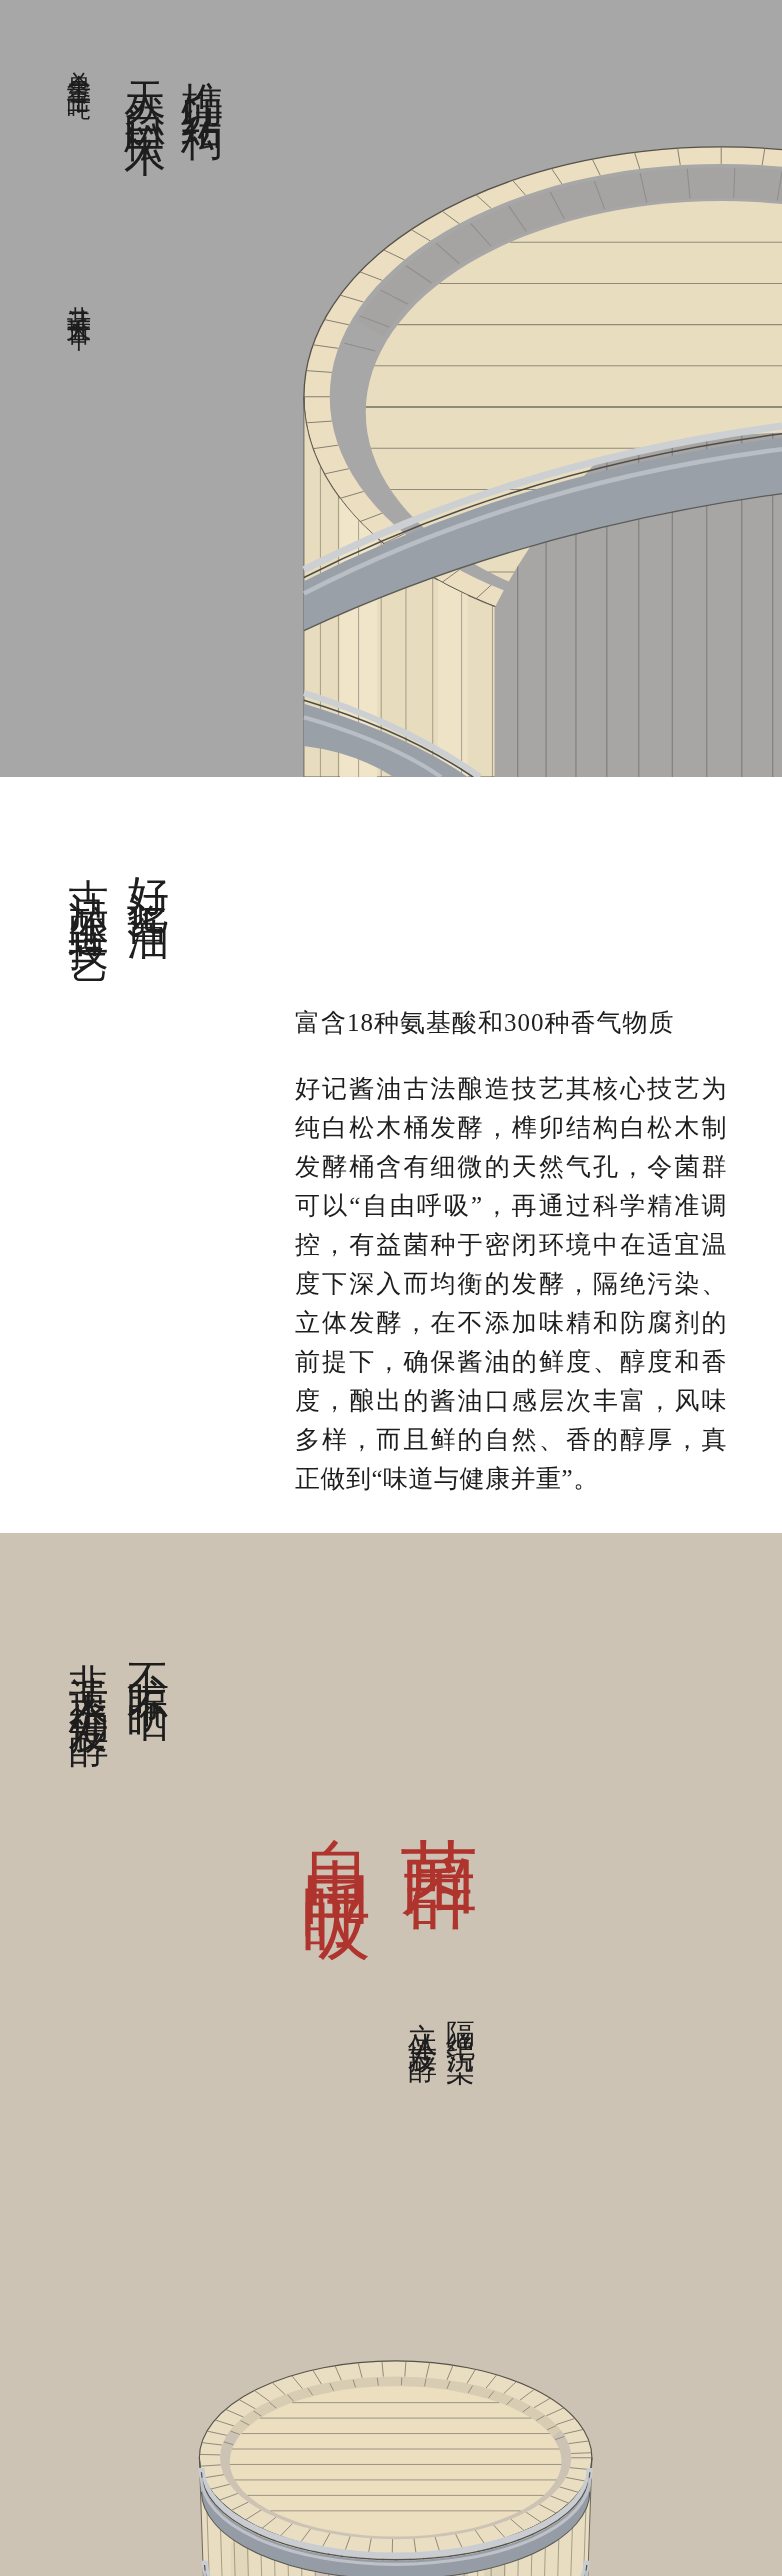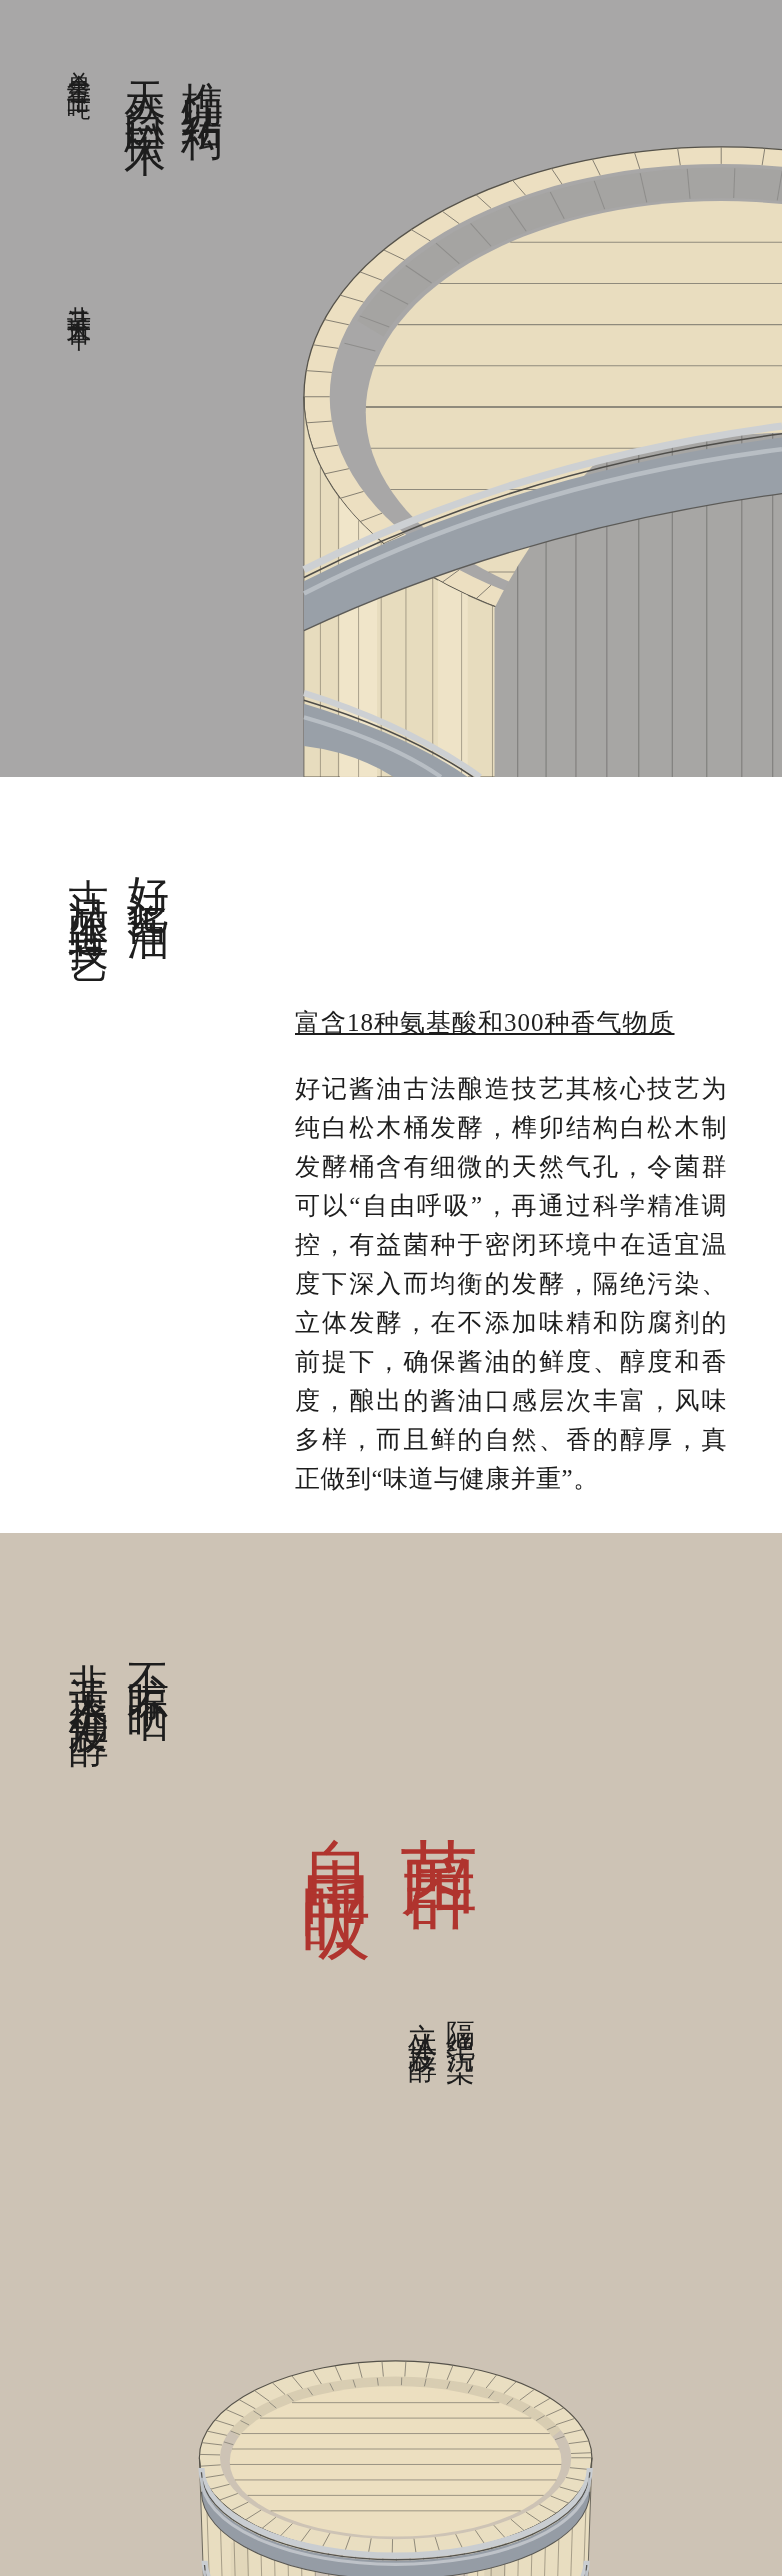--- a/index.html
+++ b/index.html
@@ -10,21 +10,21 @@
   #sec-brew{top:777px;height:756px;background:#ffffff;}
   #sec-ferment{top:1533px;height:1576px;background:#cdc3b5;}
   .vtext{position:absolute;writing-mode:vertical-rl;text-orientation:upright;
          white-space:nowrap;line-height:1;}
   .t-big{font-size:42px;letter-spacing:13.4px;}
   .t-mid{font-size:40px;letter-spacing:13px;}
   .t-note{font-size:24px;letter-spacing:3.6px;}
   .t-red-main{font-size:78px;letter-spacing:19.6px;color:#b0342e;}
   .t-red-sub{font-size:68px;letter-spacing:20.6px;color:#b0342e;}
   .t-tag{font-size:29px;letter-spacing:10.8px;}
-  .headline{position:absolute;left:295px;top:229px;font-size:25px;letter-spacing:1px;text-decoration:underline;}
+  .headline{position:absolute;left:295px;top:229px;font-size:25px;letter-spacing:1px;}
   .bodytext{position:absolute;left:295px;top:292px;width:432px;font-size:25px;
             line-height:39px;text-align:justify;text-justify:inter-ideograph;letter-spacing:0.5px;}
   svg{position:absolute;display:block;}
   #barrel-top{left:0;top:0;}
   #barrel-bottom{left:0;top:0;}
 </style>
 </head>
 <body>
 
 <div class="page">

